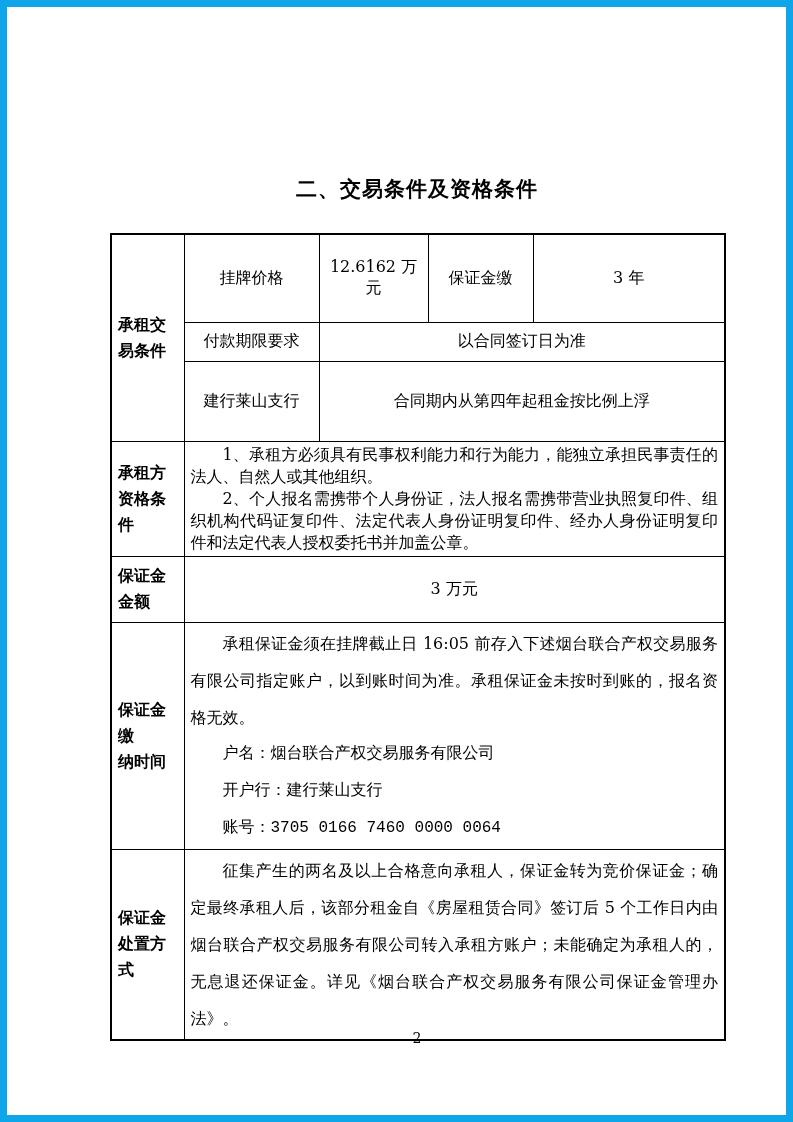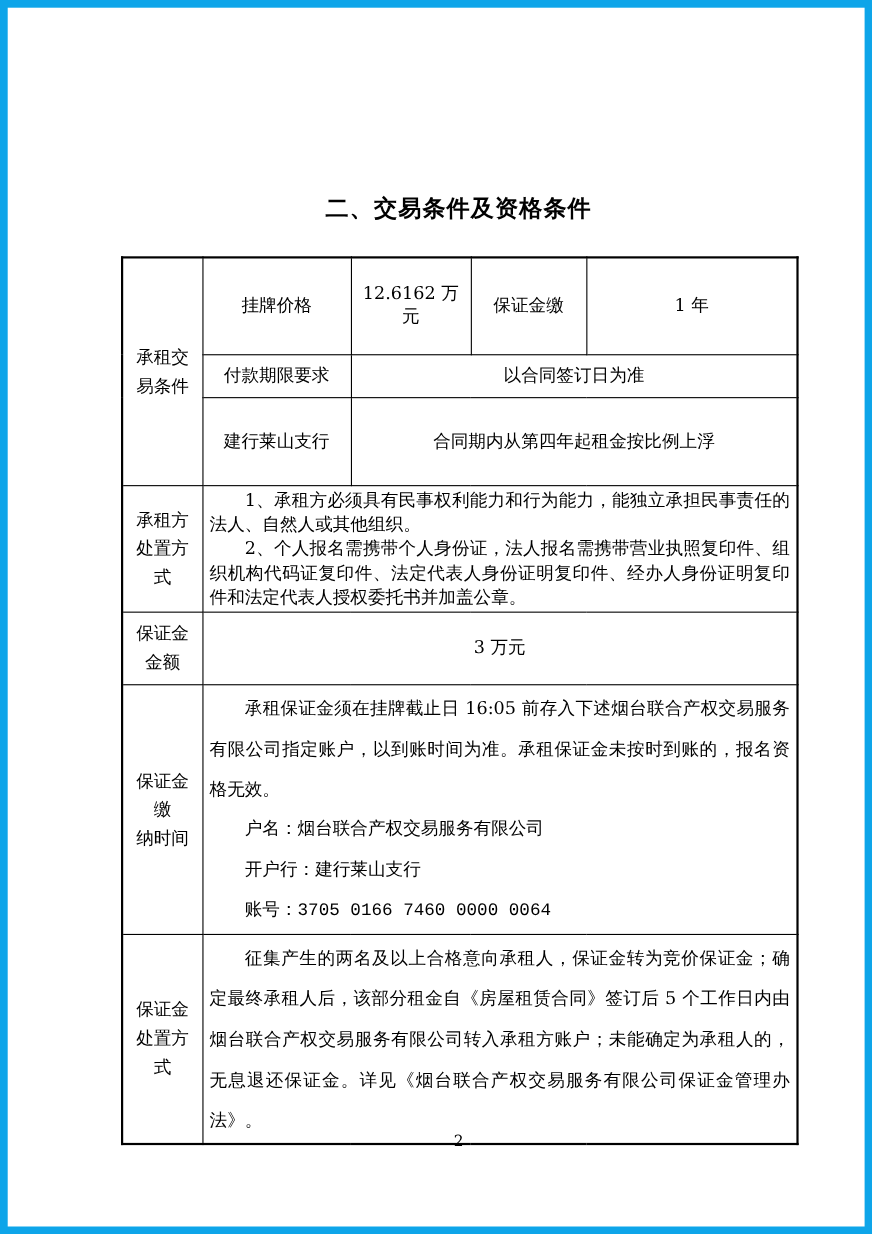--- a/index.html
+++ b/index.html
@@ -16,22 +16,22 @@
   table.cond {
     position:absolute; left:103px; top:226px; width:614px;
     border-collapse:collapse; table-layout:fixed;
     border:2px solid #000000;
   }
   table.cond td {
     border:1px solid #000000; font-size:16px; color:#000000;
     padding:2px 6px; box-sizing:border-box; overflow:hidden;
   }
   td.lab {
-    text-align:center; vertical-align:middle;
-    white-space:pre-line; line-height:26px; padding:2px 2px;
+    vertical-align:middle;
+    white-space:pre-line; line-height:26px; padding:2px 2px;font-weight:bold;
   }
   td.ctr { text-align:center; vertical-align:middle; }
   td.body { vertical-align:middle; padding:4px 12px 4px 10px;margin-top:42px; }
   p.para { margin:0; text-align:justify; text-indent:2em; }
   .tight p.para { line-height:22px; }
   .wide  p.para { line-height:37px; }
   .acct-line { line-height:37px; padding-left:2em;font-family:Liberation Mono, monospace; }
   .page-no {
     position:absolute; left:103px; top:1023px; width:614px;
     text-align:center; font-size:14px;
@@ -53,36 +53,36 @@
       <col style="width:192px">
     </colgroup>
 
     <tbody>
         <tr style="height:88px">
       <td class="lab" rowspan="3">承租交
 易条件</td>
       <td class="ctr">挂牌价格</td>
       <td class="ctr">12.6162 万元</td>
       <td class="ctr">保证金缴</td>
-      <td class="ctr">1 年</td>
+      <td class="ctr">3 年</td>
     </tr>
 
     <tr style="height:39px">
       <td class="ctr">付款期限要求</td>
       <td class="ctr" colspan="3">以合同签订日为准</td>
     </tr>
 
     <tr style="height:80px">
       <td class="ctr">建行莱山支行</td>
       <td class="ctr" colspan="3">合同期内从第四年起租金按比例上浮</td>
     </tr>
 
     <tr style="height:109px">
       <td class="lab">承租方
-处置方式</td>
+资格条件</td>
       <td class="body tight" colspan="4">
         <p class="para">1、承租方必须具有民事权利能力和行为能力，能独立承担民事责任的法人、自然人或其他组织。</p>
         <p class="para">2、个人报名需携带个人身份证，法人报名需携带营业执照复印件、组织机构代码证复印件、法定代表人身份证明复印件、经办人身份证明复印件和法定代表人授权委托书并加盖公章。</p>
       </td>
     </tr>
 
     <tr style="height:66px">
       <td class="lab">保证金
 金额</td>
       <td class="ctr" colspan="4">3 万元</td>

